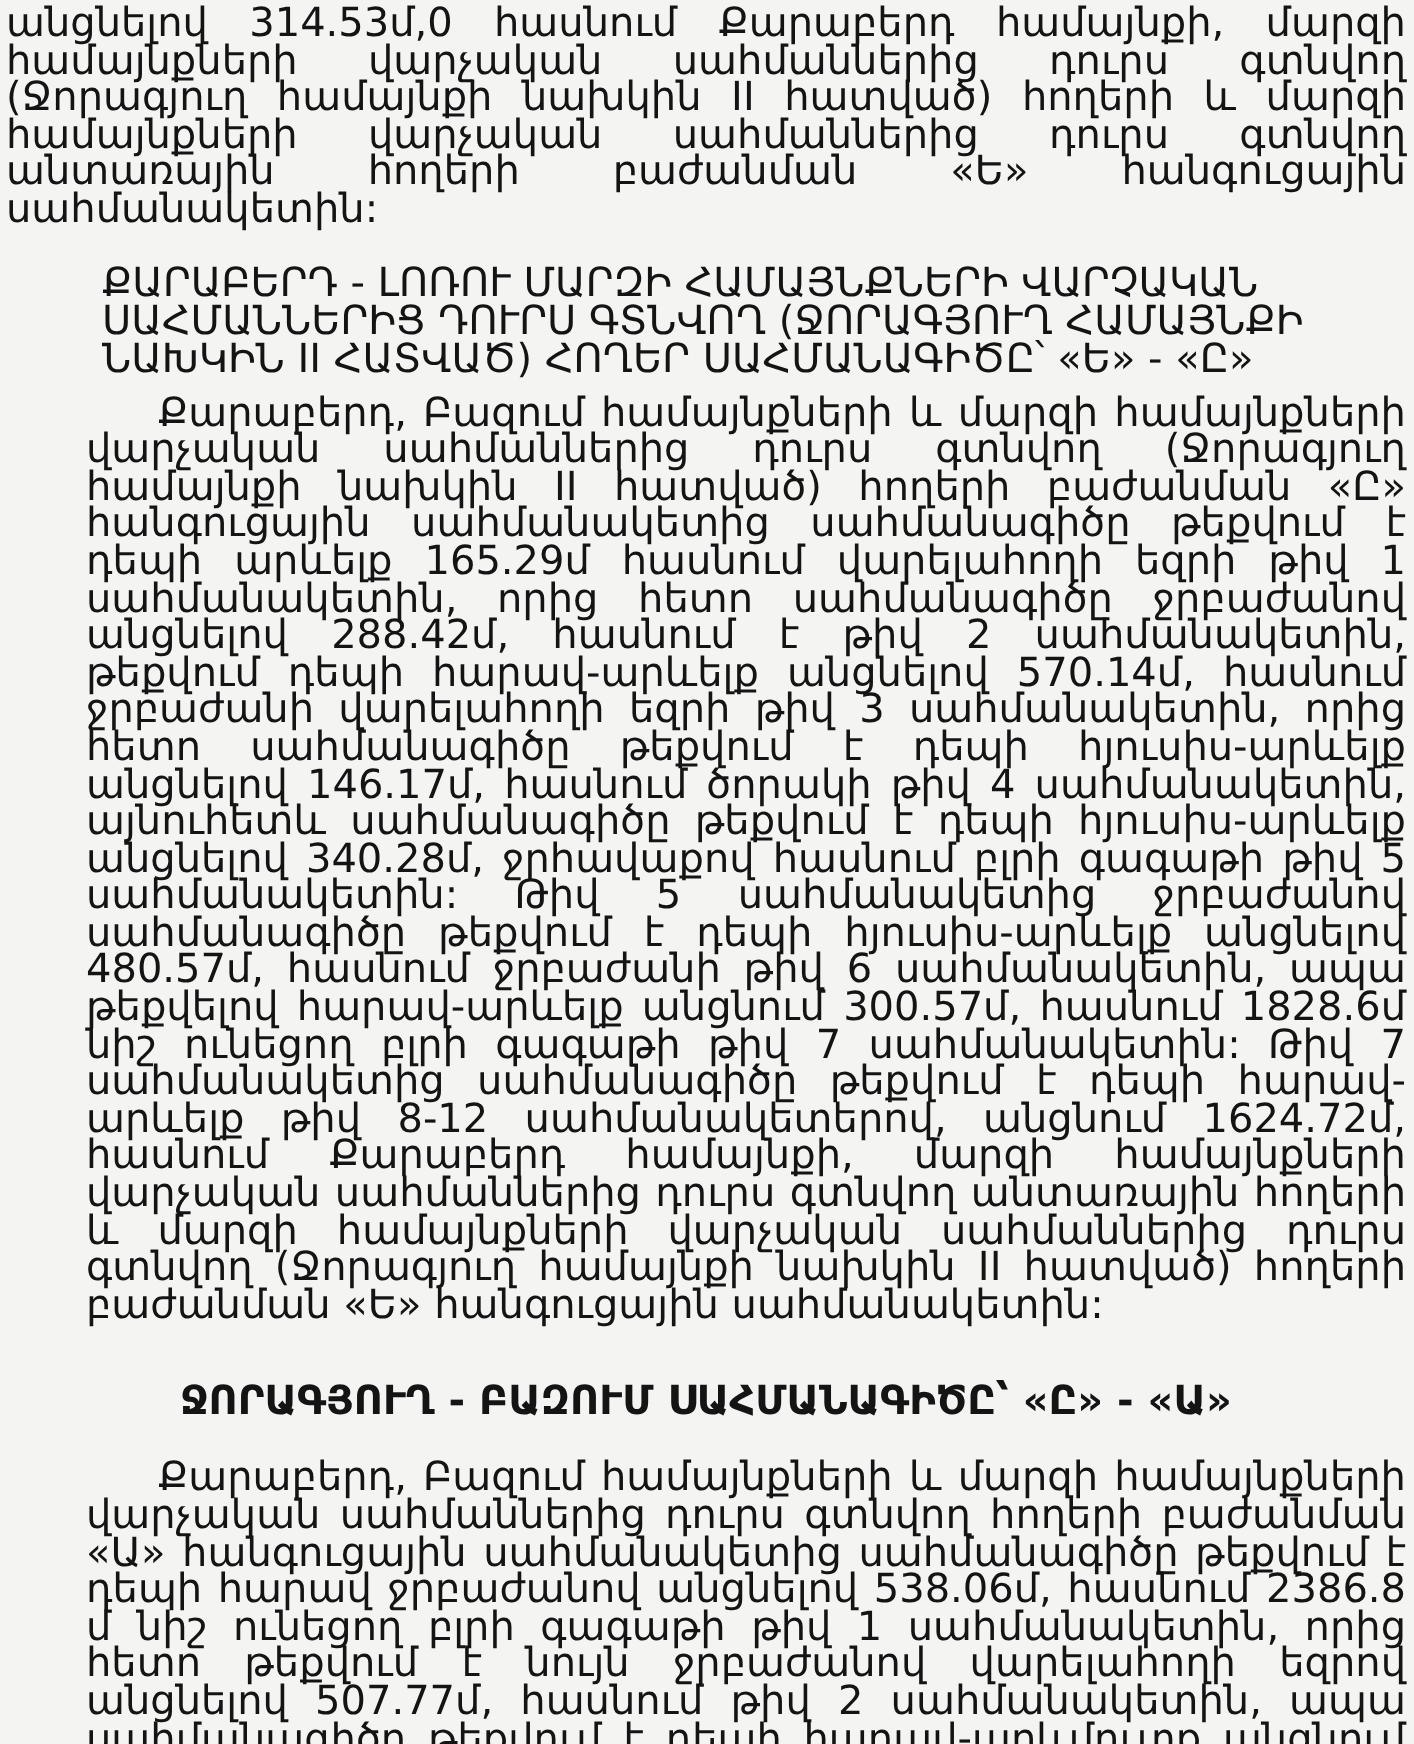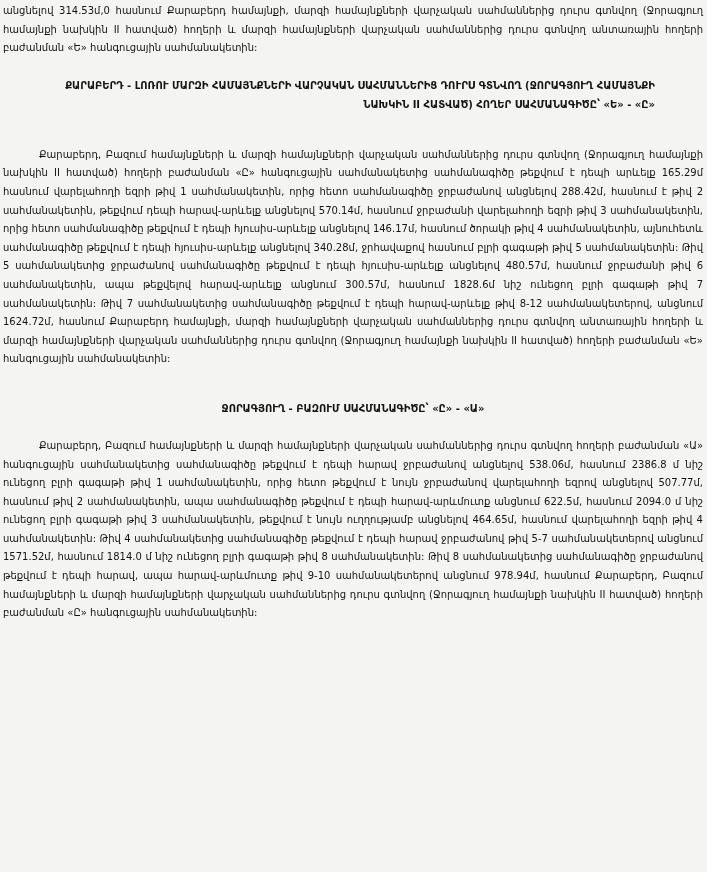--- a/index.html
+++ b/index.html
@@ -7,42 +7,43 @@
     padding: 0;
     background: #f4f4f3;
   }
   .page {
     width: 707px;
     height: 872px;
     box-sizing: border-box;
     background: #f4f4f3;
     color: #141414;
     font-family: "DejaVu Sans", "Liberation Sans", sans-serif;
-    font-size: 10px;
+    font-size: 20px;
     line-height: 18.6px;
     padding: 2px 4px 20px 3px;
     overflow: hidden;
   }
   p {
     margin: 0;
   }
   .body-par {
     text-align: justify;
   }
   .indent {
     text-indent: 36px;
+    margin-left: 40px;
   }
   .summary-line {
     text-indent: 36px;
     text-align: left;
   }
   .heading {
-    text-align: right;
-    font-weight: bold;
-    margin: 18px 48px 32px 48px;
+    text-align: left;
+    font-weight: normal;
+    margin: 18px 48px 8px 48px;
     line-height: 19px;
   }
   .heading-2 {
     text-align: center;
     font-weight: bold;
     margin: 30px 40px 19px 40px;
     line-height: 19px;
   }
 </style>
 </head>

